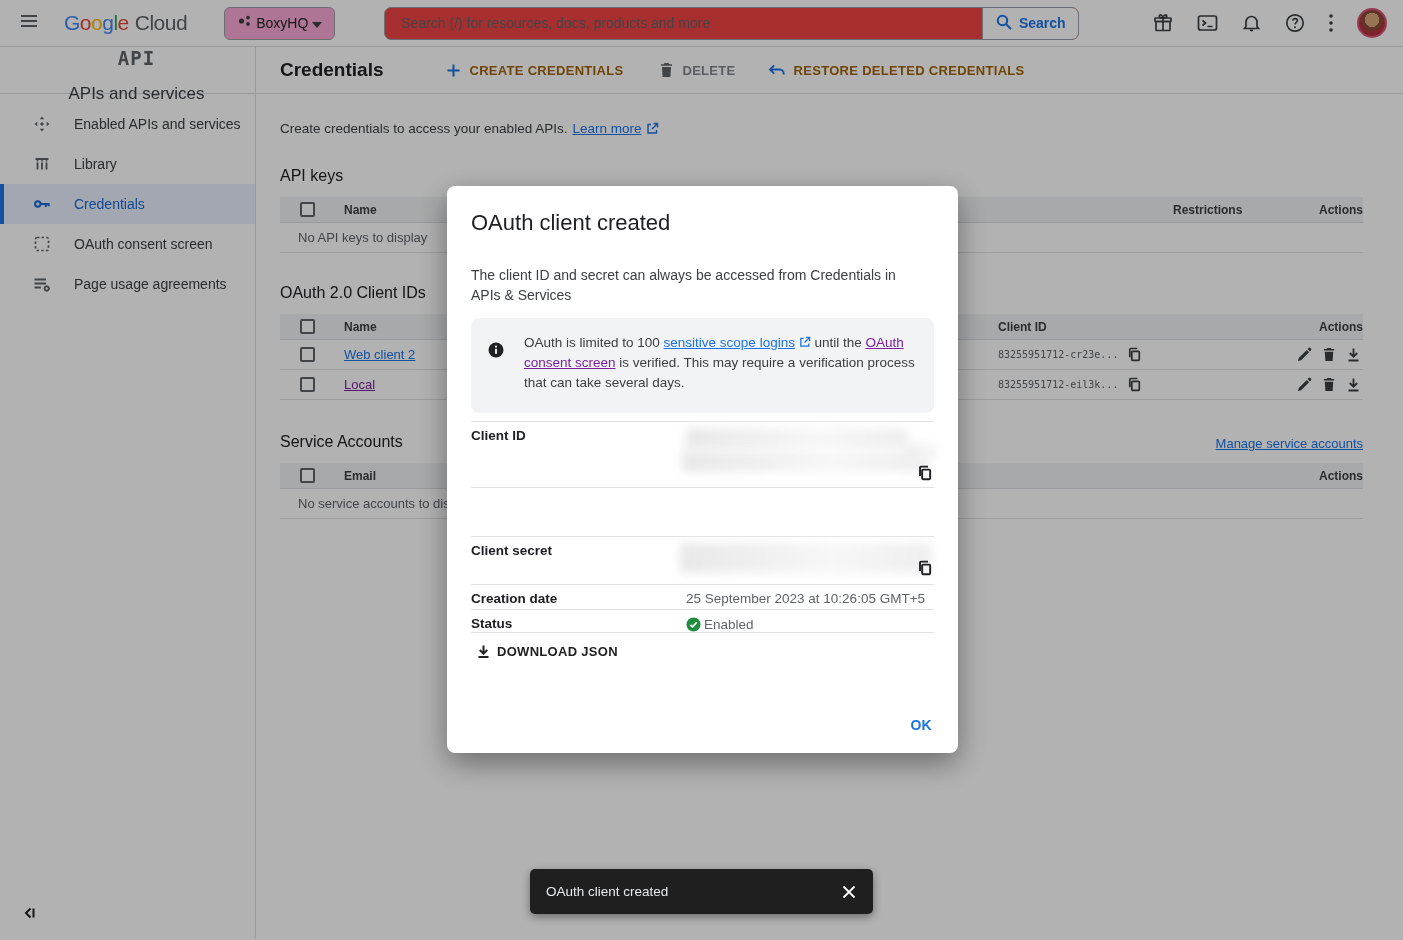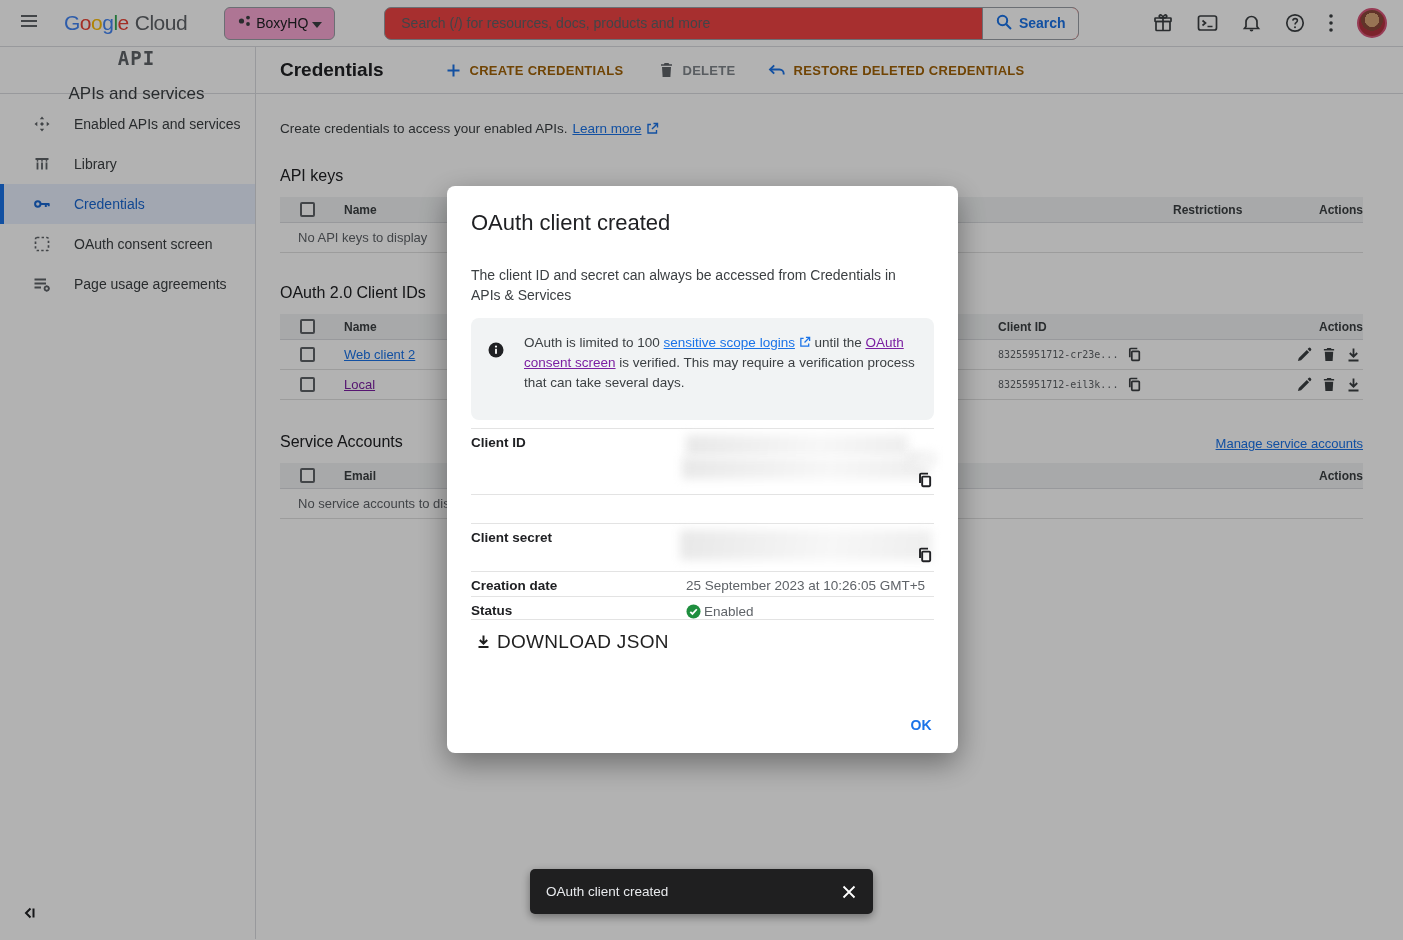--- a/index.html
+++ b/index.html
@@ -77,34 +77,34 @@
   .c-act-icons svg { cursor:pointer; }
   .empty-cell { padding-left:18px; color:#5f6368; white-space:nowrap; }
   .copy-ic { cursor:pointer; display:flex; }
 
   
   .scrim { position:fixed; inset:0; background:rgba(0,0,0,.3); z-index:50; }
   .modal { position:fixed; left:447px; top:186px; width:511px; height:567px; background:#fff; border-radius:8px;
     box-shadow:0 10px 30px rgba(0,0,0,.4); z-index:60; padding:24px; }
   .m-title { font-size:22px; font-weight:400; color:#202124; }
   .m-sub { margin-top:29px; font-size:14px; line-height:20px; color:#3c4043; max-width:445px; }
-  .m-note { margin-top:13px; background:#f1f3f4; border-radius:8px; padding:15px 16px 27px 17px;
+  .m-note { margin-top:13px; background:#f1f3f4; border-radius:8px; padding:15px 16px 20px 17px;
     display:flex; gap:20px; }
   .m-note-txt { font-size:13.5px; line-height:20px; color:#3c4043; }
   .m-rows { margin-top:8px; }
   .m-row { display:flex; border-top:1px solid #e3e3e3; position:relative; }
   .m-row .lbl { width:215px; font-size:13.5px; font-weight:700; color:#202124; padding-top:6px; }
   .m-row .val { flex:1; position:relative; font-size:13.5px; color:#5f6368; padding-top:6px; }
-  .r-cid { height:66px; } .r-gap { height:29px; } .r-sec { height:48px; }
+  .r-cid { height:66px; } .r-gap { height:29px; } .r-sec { height:48px;margin-top:20px; }
   .r-date { height:25px; } .r-status { height:24px; border-bottom:1px solid #e3e3e3; }
   .redact { position:absolute; background:linear-gradient(100deg,#e8e8e8,#f7f7f7 60%,#eee); filter:blur(5px); border-radius:3px; }
   .copy-abs { position:absolute; cursor:pointer; }
   .status-val { display:flex; align-items:center; gap:3px; padding-top:5px; font-size:13.5px; color:#5f6368; }
-  .dl-btn { margin-top:11px; margin-left:5px; display:flex; align-items:center; gap:6px; background:none; border:0;
-    font-family:inherit; font-size:19px; font-weight:400; letter-spacing:.3px; color:#1f1f1f; cursor:pointer; }
+  .dl-btn { margin-top:11px; margin-left:5px; display:flex; gap:6px; background:none; border:0;
+    font-family:inherit; font-size:13px; font-weight:700; letter-spacing:.3px; color:#1f1f1f; cursor:pointer; }
   .ok-btn { position:absolute; right:26px; bottom:20px; background:none; border:0; font-family:inherit;
     font-size:14px; font-weight:700; color:#1a73e8; cursor:pointer; letter-spacing:.3px; }
   .toast { position:fixed; left:530px; top:869px; width:343px; height:45px; background:#1f1f20; border-radius:5px;
     z-index:70; display:flex; align-items:center; box-shadow:0 3px 10px rgba(0,0,0,.4); }
   .toast-msg { margin-left:16px; font-size:13.5px; color:#e8eaed; flex:1; }
   .toast-x { margin-right:17px; cursor:pointer; display:flex; }
 </style>
 </head>
 <body>
 

